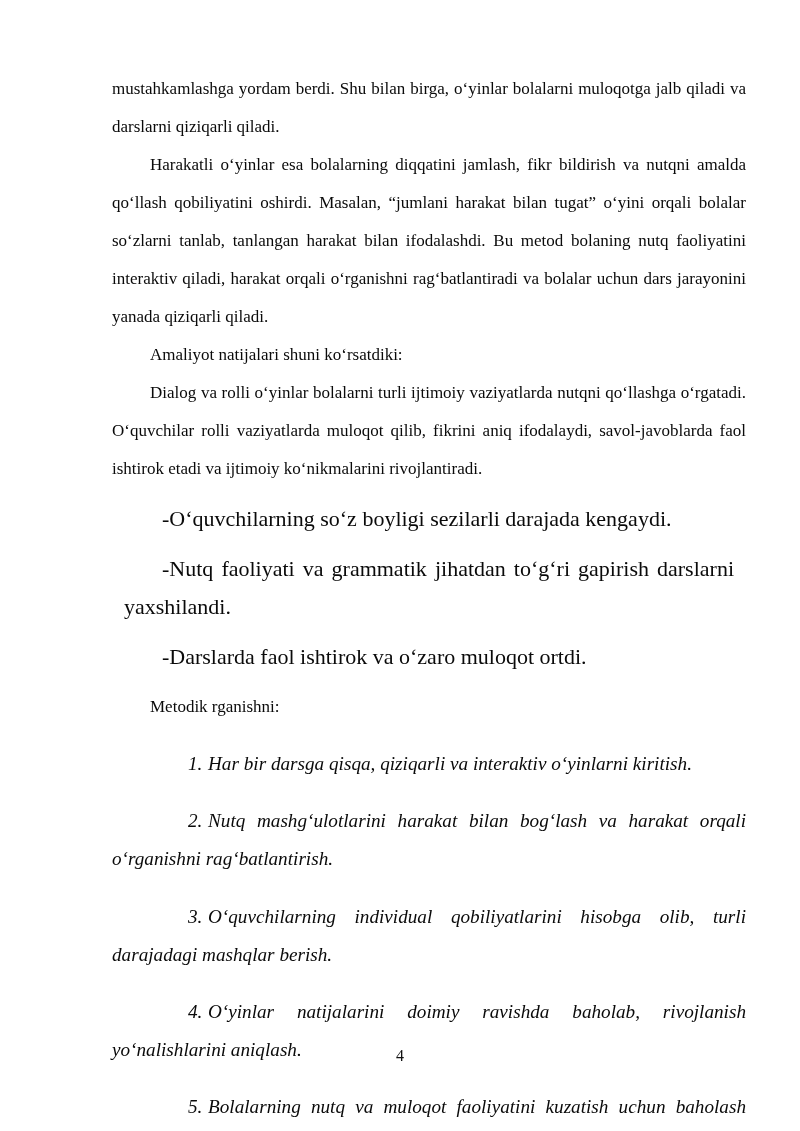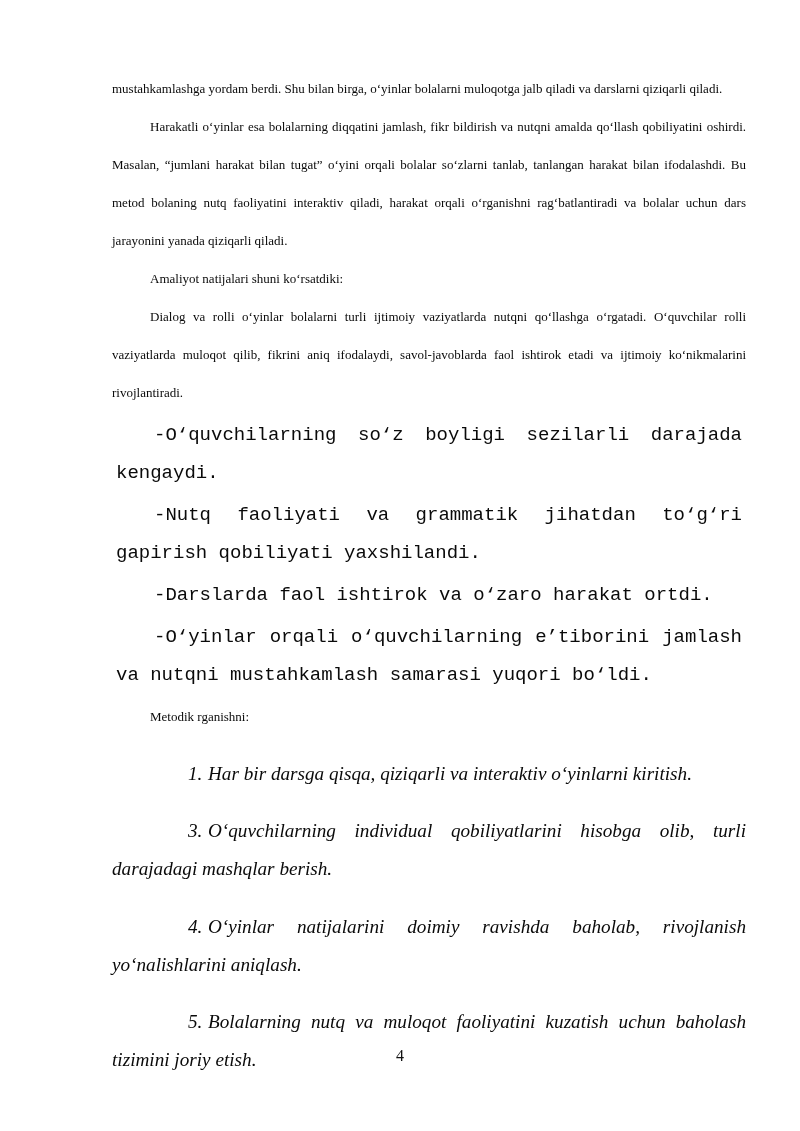--- a/index.html
+++ b/index.html
@@ -22,38 +22,37 @@
     box-sizing: border-box;
   }
   .content {
     position: absolute;
     left: 112px;
     top: 70px;
     width: 634px;
   }
   p.para {
     margin: 0;
-    font-size: 13px;
+    font-size: 17px;
     line-height: 38px;
     text-align: justify;
     text-justify: inter-word;
     text-indent: 38px;
     hyphens: none;
   }
   p.para.no-indent {
     text-indent: 0;
   }
   p.dash-item {
-    margin: 4px;
-    font-size: 19px;
+    margin: 12px;
+    font-size: 22px;
     line-height: 38px;
     text-align: justify;
     text-justify: inter-word;
     text-indent: 38px;
-    font-family: Liberation Mono, monospace;
   }
   
   .num-item {
     font-size: 19.2px;
     line-height: 38px;
     text-align: justify;
     text-justify: inter-word;
     text-indent: 38px;
     font-style: italic;
   }
@@ -85,30 +84,30 @@
     <p class="para no-indent">mustahkamlashga yordam berdi. Shu bilan birga, o‘yinlar bolalarni muloqotga jalb qiladi va darslarni qiziqarli qiladi.</p>
 
     <p class="para">Harakatli o‘yinlar esa bolalarning diqqatini jamlash, fikr bildirish va nutqni amalda qo‘llash qobiliyatini oshirdi. Masalan, “jumlani harakat bilan tugat” o‘yini orqali bolalar so‘zlarni tanlab, tanlangan harakat bilan ifodalashdi. Bu metod bolaning nutq faoliyatini interaktiv qiladi, harakat orqali o‘rganishni rag‘batlantiradi va bolalar uchun dars jarayonini yanada qiziqarli qiladi.</p>
 
     <p class="para">Amaliyot natijalari shuni ko‘rsatdiki:</p>
 
     <p class="para">Dialog va rolli o‘yinlar bolalarni turli ijtimoiy vaziyatlarda nutqni qo‘llashga o‘rgatadi. O‘quvchilar rolli vaziyatlarda muloqot qilib, fikrini aniq ifodalaydi, savol-javoblarda faol ishtirok etadi va ijtimoiy ko‘nikmalarini rivojlantiradi.</p>
 
     <p class="dash-item">-O‘quvchilarning so‘z boyligi sezilarli darajada kengaydi.</p>
 
-    <p class="dash-item">-Nutq faoliyati va grammatik jihatdan to‘g‘ri gapirish qobiliyati yaxshilandi.</p>
+    <p class="dash-item">-Nutq faoliyati va grammatik jihatdan to‘g‘ri gapirish darslarni yaxshilandi.</p>
 
-    <p class="dash-item">-Darslarda faol ishtirok va o‘zaro harakat ortdi.</p>
+    <p class="dash-item">-Darslarda faol ishtirok va o‘zaro muloqot ortdi.</p>
 
-    <p class="dash-item">-O‘yinlar orqali o‘quvchilarning e’tiborini jamlash va nutqni mustahkamlash samarasi yuqori bo‘ldi.</p>
 
     <p class="para">Metodik rganishni:</p>
 
     <p class="num-item"><span class="num">1.</span><span class="num-text">Har bir darsga qisqa, qiziqarli va interaktiv o‘yinlarni kiritish.</span></p>
 
+    <p class="num-item"><span class="num">2.</span><span class="num-text">Nutq mashg‘ulotlarini harakat bilan bog‘lash va harakat orqali o‘rganishni rag‘batlantirish.</span></p>
 
     <p class="num-item"><span class="num">3.</span><span class="num-text">O‘quvchilarning individual qobiliyatlarini hisobga olib, turli darajadagi mashqlar berish.</span></p>
 
     <p class="num-item"><span class="num">4.</span><span class="num-text">O‘yinlar natijalarini doimiy ravishda baholab, rivojlanish yo‘nalishlarini aniqlash.</span></p>
 
     <p class="num-item"><span class="num">5.</span><span class="num-text">Bolalarning nutq va muloqot faoliyatini kuzatish uchun baholash tizimini joriy etish.</span></p>
 
   </div>
 
   <div class="page-number">4</div>

